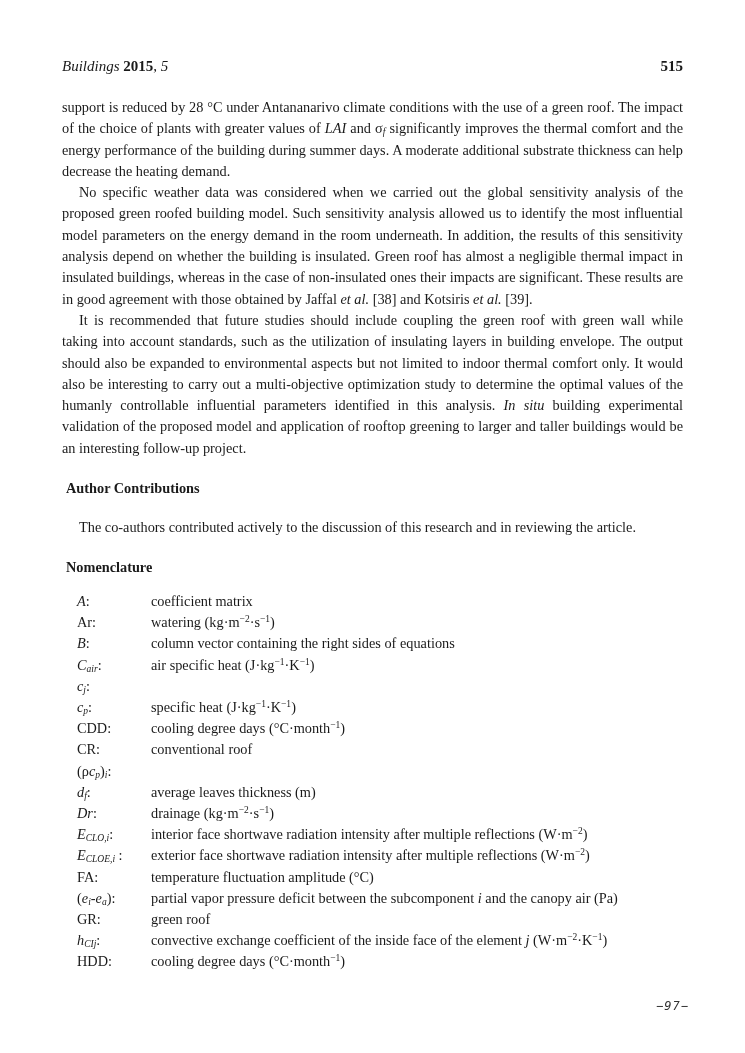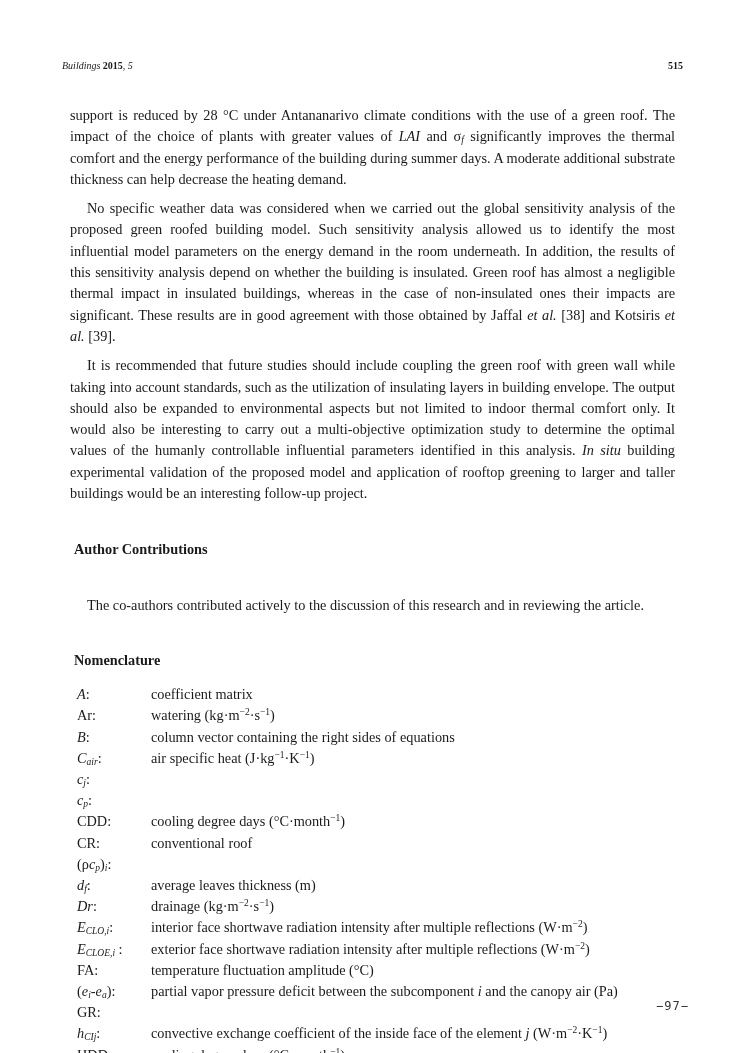--- a/index.html
+++ b/index.html
@@ -3,50 +3,50 @@
   <meta charset="utf-8">
   <style>
     html, body { margin: 0; padding: 0; background: #ffffff; }
     body {
       width: 745px; height: 1053px; position: relative; overflow: hidden;
       font-family: "Liberation Serif", "DejaVu Serif", serif;
       color: #1a1a1a;
     }
     .header {
       position: absolute; left: 62px; top: 57px; width: 621px;
-      font-size: 10px; line-height: 18px;
+      font-size: 15px; line-height: 18px;
       display: flex; justify-content: space-between;
     }
     .header i { font-style: italic; }
     .header b { font-weight: bold; }
     .body {
       position: absolute; left: 62px; top: 97px; width: 621px;
       font-size: 14.3px; line-height: 21.3px; text-align: justify;
     }
-    .body p { margin: 8px; }
+    .body p { margin: 0; }
     .body p.indent { text-indent: 17px; }
     .section-heading {
-      font-weight: bold; margin: 12px; font-size: 14.3px; line-height: 21.3px;
+      font-weight: bold; margin: 4px; font-size: 14.3px; line-height: 21.3px;
     }
     .gap-sm { height: 15px; }
     .gap-md { height: 14px; }
     .nomen {
       margin-top: 13px; padding-left: 15px;
     }
     .nomen-row {
       display: flex; line-height: 21.2px; font-size: 14.3px;
     }
     .nomen-sym { width: 74px; flex: none; white-space: nowrap; }
     .nomen-def { flex: 1; white-space: nowrap; }
     sup { font-size: 9.5px; line-height: 0; vertical-align: 5px; }
     sub { font-size: 9.5px; line-height: 0; vertical-align: -2px; }
     .page-footer {
       position: absolute; left: 656px; top: 999px;
       font-family: "DejaVu Sans Mono", monospace; font-size: 12px;
-      color: #333333; letter-spacing: 1px;
+      color: #333333; letter-spacing: 1px; font-style: italic;
     }
   </style>
 </head>
 <body>
 
 <div class="header">
   <span>
     <i>Buildings</i>
     <b>2015</b>, <i>5</i>
   </span>
@@ -81,20 +81,21 @@
       </div>
       <div class="nomen-row">
         <span class="nomen-sym"><span style="font-style: italic;">C</span><sub style="font-style: italic;">air</sub><span>:</span></span>
         <span class="nomen-def"><span>air specific heat (J·kg</span><sup>−1</sup><span>·K</span><sup>−1</sup><span>)</span></span>
       </div>
       <div class="nomen-row">
         <span class="nomen-sym"><span style="font-style: italic;">c</span><sub style="font-style: italic;">j</sub><span>:</span></span>
       </div>
       <div class="nomen-row">
         <span class="nomen-sym"><span style="font-style: italic;">c</span><sub style="font-style: italic;">p</sub><span>:</span></span>
+        <span class="nomen-def"><span>specific heat (J·kg</span><sup>−1</sup><span>·K</span><sup>−1</sup><span>)</span></span>
       </div>
       <div class="nomen-row">
         <span class="nomen-sym"><span>CDD:</span></span>
         <span class="nomen-def"><span>cooling degree days (°C·month</span><sup>−1</sup><span>)</span></span>
       </div>
       <div class="nomen-row">
         <span class="nomen-sym"><span>CR:</span></span>
         <span class="nomen-def"><span>conventional roof</span></span>
       </div>
       <div class="nomen-row">
@@ -119,20 +120,21 @@
       <div class="nomen-row">
         <span class="nomen-sym"><span>FA:</span></span>
         <span class="nomen-def"><span>temperature fluctuation amplitude (°C)</span></span>
       </div>
       <div class="nomen-row">
         <span class="nomen-sym"><span>(</span><span style="font-style: italic;">e</span><sub style="font-style: italic;">i</sub><span>-</span><span style="font-style: italic;">e</span><sub style="font-style: italic;">a</sub><span>):</span></span>
         <span class="nomen-def"><span>partial vapor pressure deficit between the subcomponent </span><span style="font-style: italic;">i</span><span> and the canopy air (Pa)</span></span>
       </div>
       <div class="nomen-row">
         <span class="nomen-sym"><span>GR:</span></span>
+        <span class="nomen-def"><span>green roof</span></span>
       </div>
       <div class="nomen-row">
         <span class="nomen-sym"><span style="font-style: italic;">h</span><sub style="font-style: italic;">CIj</sub><span>:</span></span>
         <span class="nomen-def"><span>convective exchange coefficient of the inside face of the element </span><span style="font-style: italic;">j</span><span> (W·m</span><sup>−2</sup><span>·K</span><sup>−1</sup><span>)</span></span>
       </div>
       <div class="nomen-row">
         <span class="nomen-sym"><span>HDD:</span></span>
         <span class="nomen-def"><span>cooling degree days (°C·month</span><sup>−1</sup><span>)</span></span>
       </div>
     </div>

